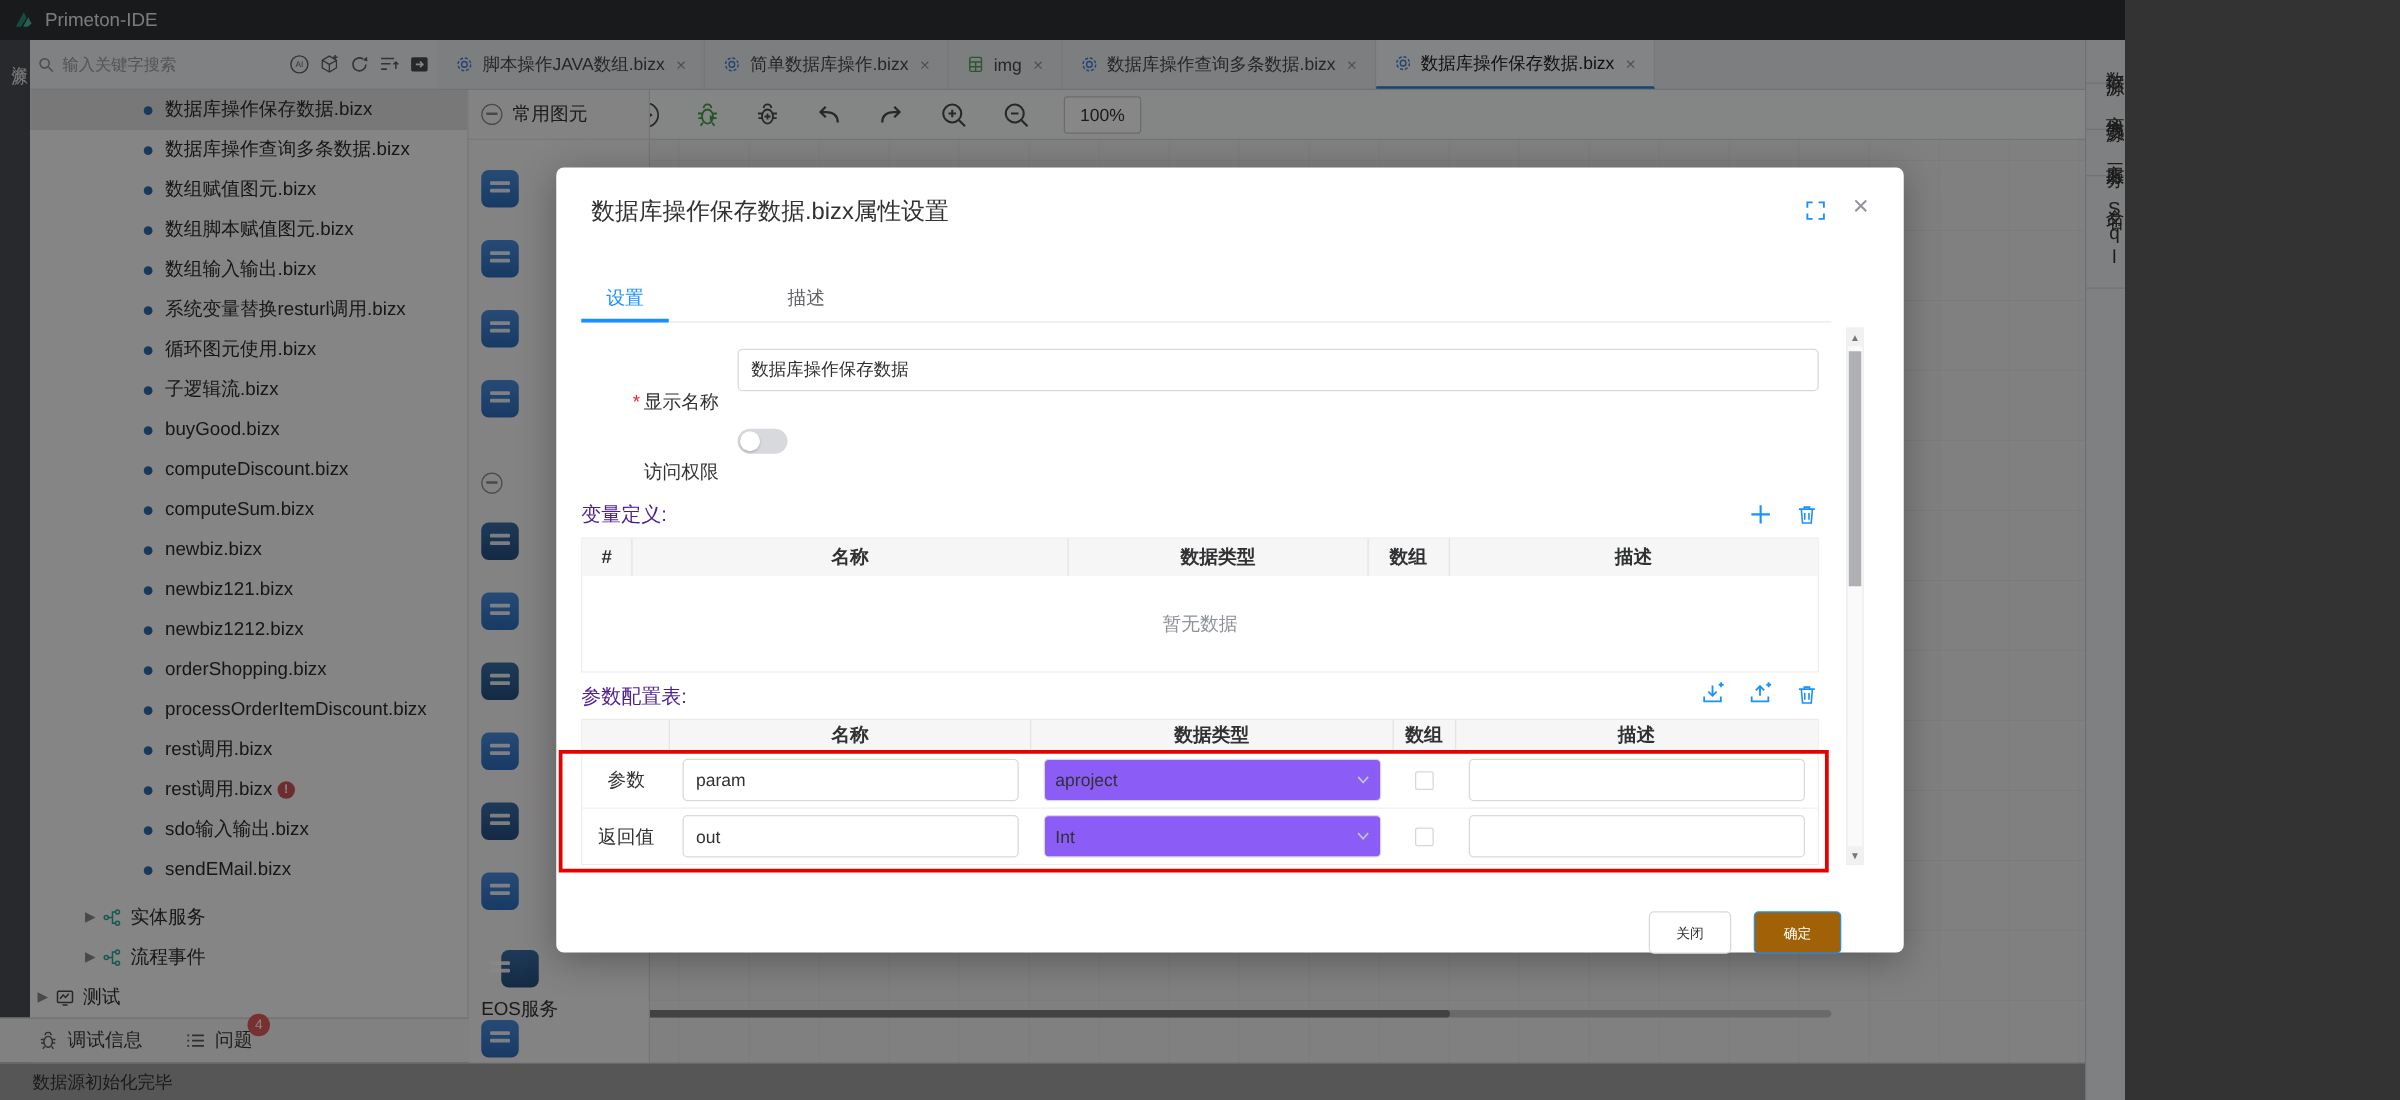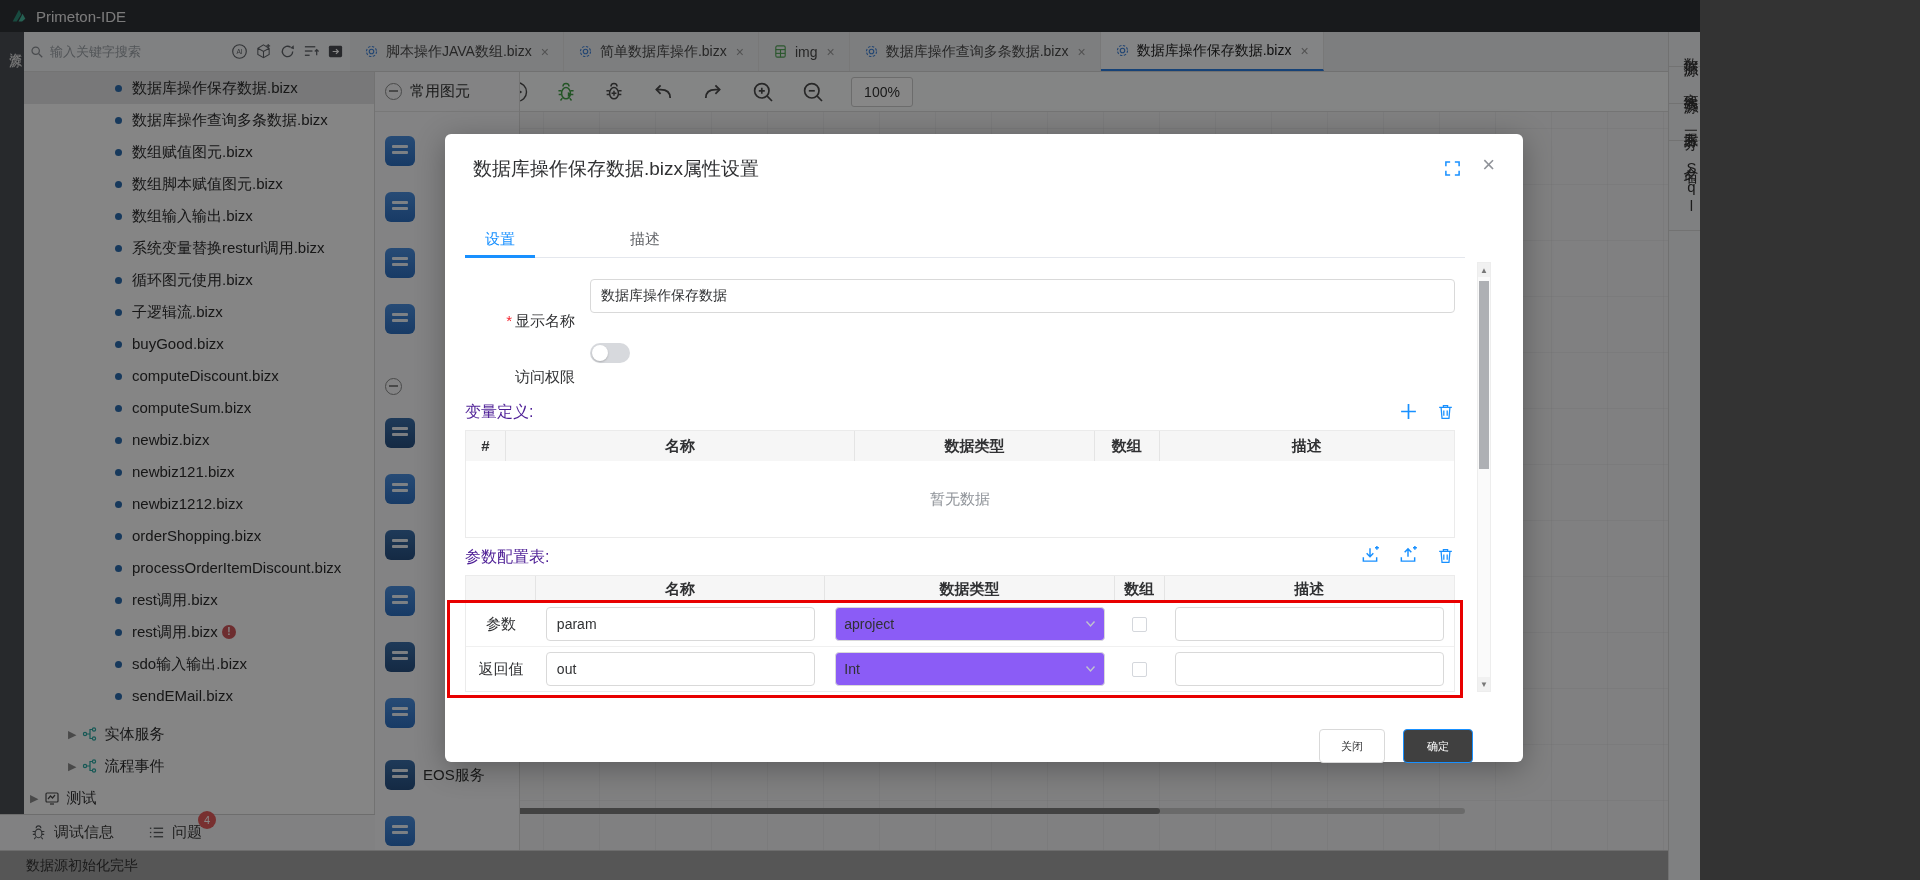--- a/index.html
+++ b/index.html
@@ -63,21 +63,21 @@
 
   
   .palette { position:absolute; left:375px; top:72px; width:145px; height:778px; background:#f7f8fa; border-right:1px solid #dcdcdc; }
   .pal-header { height:40px; display:flex; align-items:center; gap:8px; padding-left:10px; font-size:15px; color:#333; border-bottom:1px solid #e3e3e3; }
   .circ-minus { width:17px; height:17px; border:1.4px solid #8b8b8b; border-radius:50%; position:relative; flex:none; }
   .circ-minus::after { content:""; position:absolute; left:3px; right:3px; top:6.3px; height:1.4px; background:#8b8b8b; }
   .pal-icon { position:absolute; left:10px; width:30px; height:30px; border-radius:6px; background:linear-gradient(180deg,#4a8ede,#2d6fc0); }
   .pal-icon::after { content:""; position:absolute; left:7px; top:9px; width:16px; height:3px; background:rgba(255,255,255,.9); box-shadow:0 6px 0 rgba(255,255,255,.9); border-radius:1px; }
   .pal-icon.dark { background:linear-gradient(180deg,#3a6ea8,#274f80); }
   .pal-divider { position:absolute; left:10px; }
-  .pal-eos { position:absolute; left:10px; top:688px; display:flex; align-items:center; gap:8px; font-size:15px; color:#333; }
+  .pal-eos { position:absolute; left:10px; top:688px; display:flex; align-items:center; gap:8px; font-size:15px; color:#333;flex-direction:column; }
 
   
   .act-right { position:absolute; right:0; top:32px; width:32px; height:848px; background:#f0f1f3; border-left:1px solid #d5d5d5; }
   .rb-item { writing-mode:vertical-rl; text-orientation:upright; font-size:15px; color:#333; letter-spacing:2px; padding:14px 0; margin:0 auto; display:block; text-align:center; width:100%; border-bottom:1px solid #d8d8d8; }
 
   
   .dim { position:absolute; inset:0; background:rgba(0,0,0,0.47); z-index:50; }
 
   
   .modal { position:absolute; left:445px; top:134px; width:1078px; height:628px; background:#fff; border-radius:6px; z-index:60; box-shadow:0 6px 30px rgba(0,0,0,.3); }
@@ -115,21 +115,21 @@
   .cell-select { width:calc(100% - 20px); height:34px; border:1px solid #d9d9d9; border-radius:4px; font-size:14px; color:#303133; padding:0 8px; display:flex; align-items:center; justify-content:space-between; cursor:pointer; background:#8b5cf6; }
   .checkbox { width:15px; height:15px; border:1px solid #d4d7dc; border-radius:2px; background:#fff; cursor:pointer; }
 
   .m-scroll { position:absolute; right:32px; top:128px; width:14px; height:430px; background:#fafafa; border:1px solid #ededed; }
   .m-scroll .arr { height:14px; display:flex; align-items:center; justify-content:center; font-size:8px; color:#777; background:#f1f1f1; cursor:pointer; }
   .m-scroll .arr.down { position:absolute; bottom:0; left:0; right:0; }
   .m-scroll .sthumb { position:absolute; left:1px; right:1px; top:18px; height:188px; background:#aeb0b4; cursor:grab; }
 
   .m-footer-btn { position:absolute; top:566px; height:34px; border-radius:4px; font-size:11px; display:flex; align-items:center; justify-content:center; cursor:pointer;margin-top:29px; }
   .btn-close { right:138px; width:66px; background:#fff; border:1px solid #d9d9d9; color:#303133; }
-  .btn-ok { right:50px; width:70px; background:#404040; border:1px solid #1890ff; color:#fff; }
+  .btn-ok { right:50px; width:70px; background:#a16207; border:1px solid #1890ff; color:#fff; }
 
   .annotation { position:absolute; left:447px; top:600px; width:1016px; height:98px; border:3px solid #e80000; z-index:70; pointer-events:none; }
 
   .col-n  { width:70px; }  .col-name { width:290px; } .col-type { width:290px; } .col-arr { width:50px; } .col-desc { width:290px; }
   .vcol-0 { width:40px; }  .vcol-1 { width:350px; }  .vcol-2 { width:240px; }  .vcol-3 { width:65px; }  .vcol-4 { width:295px; }
 </style>
 </head>
 <body>
 
 <div class="screen">

